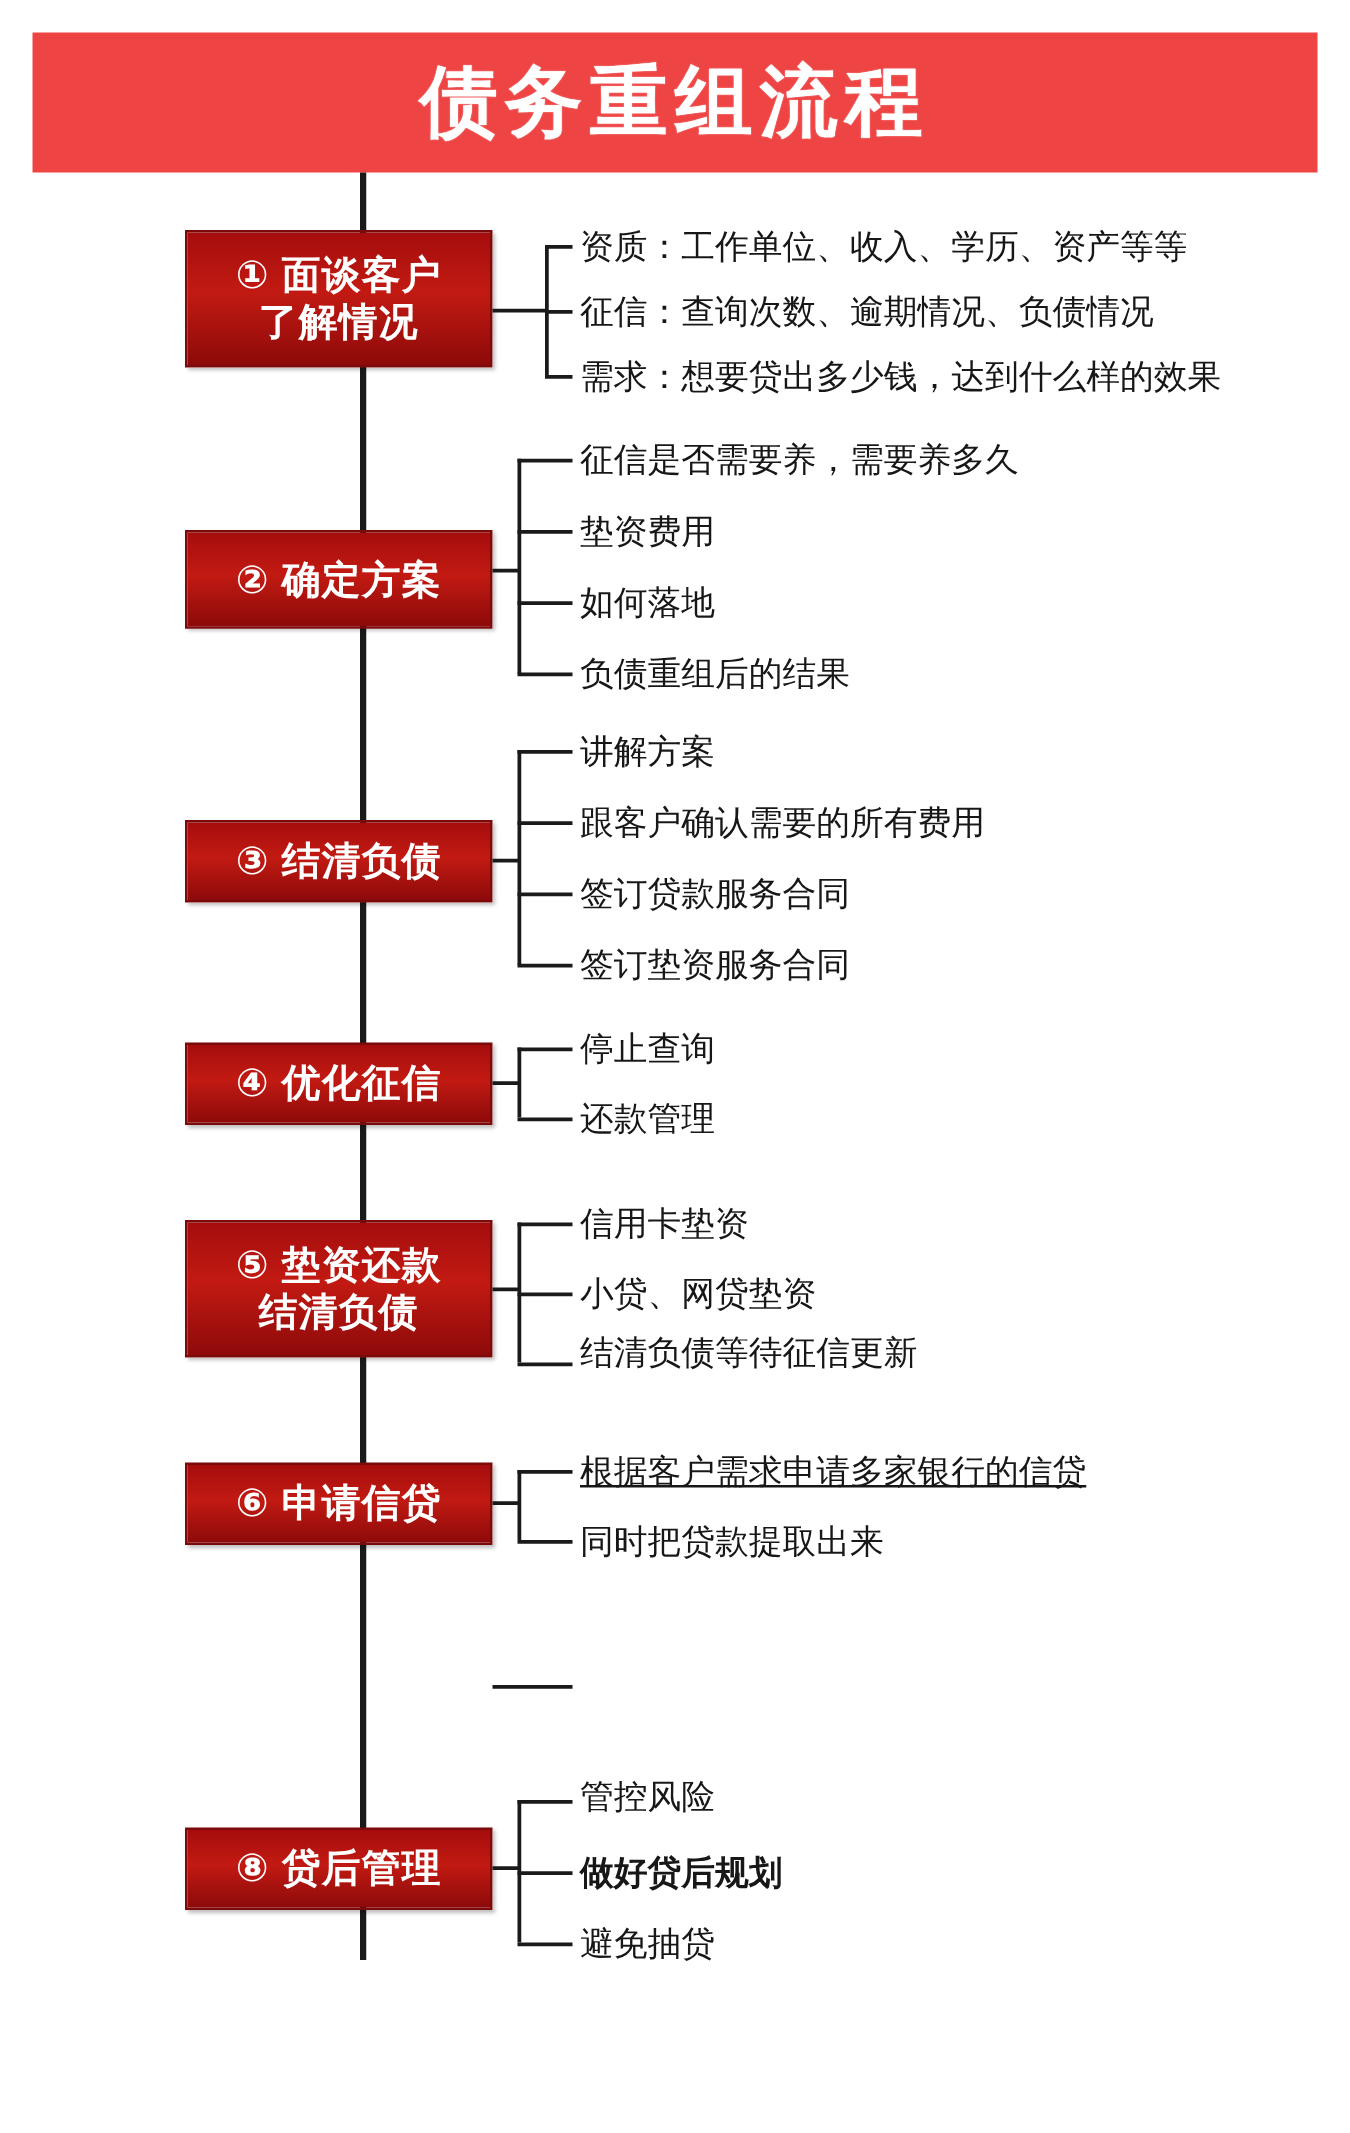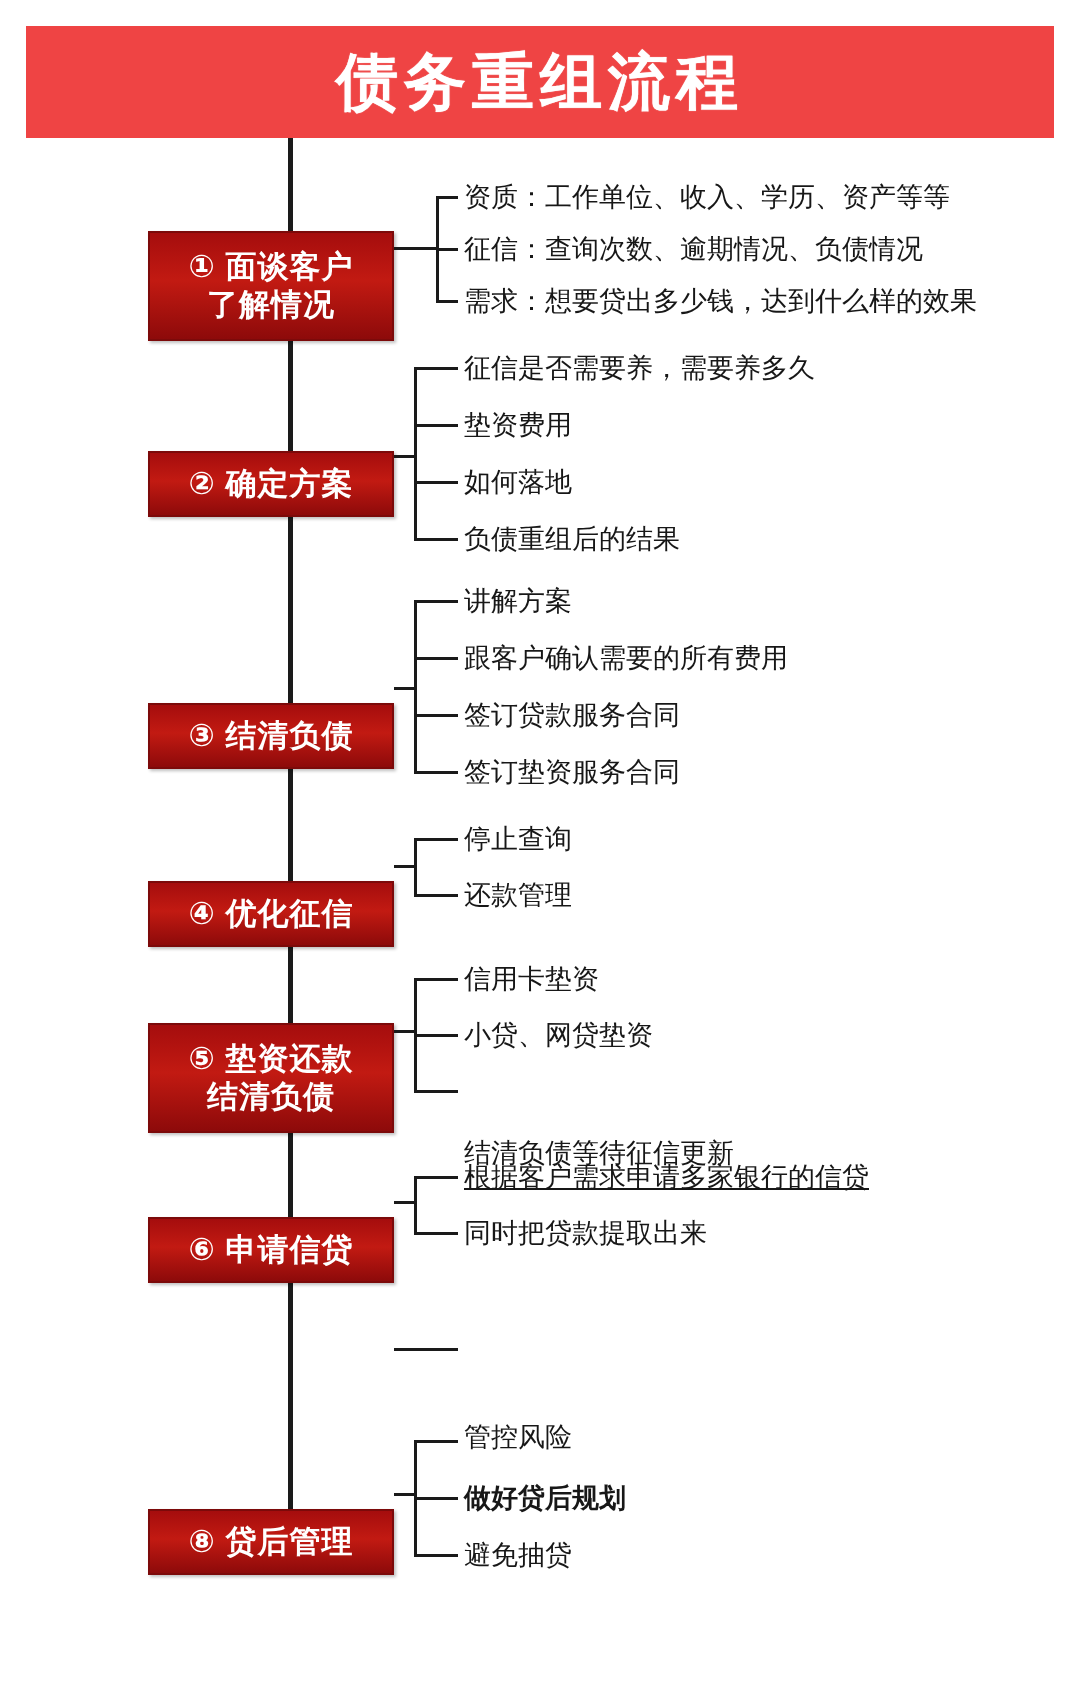--- a/index.html
+++ b/index.html
@@ -55,21 +55,20 @@
     position: absolute;
     left: 148px;
     width: 246px;
     background: linear-gradient(to bottom, #a50d0d 0%, #c21a12 45%, #8d0a0a 100%);
     border: 2px solid #7c0a0a;
     box-shadow: 2px 2px 3px rgba(0,0,0,0.25);
     display: flex;
     align-items: center;
     justify-content: center;
     box-sizing: border-box;
-    margin-top: 47px;
   }
   .step-label {
     color: #ffffff;
     font-size: 31px;
     font-weight: bold;
     line-height: 1.22;
     text-align: center;
     white-space: pre-line;
     letter-spacing: 1px;
   }
@@ -117,21 +116,21 @@
   </div>
   <div class="stub" style="left:394px;top:247px;width:44px;"></div>
   <div class="bracket" style="left:436px;top:196px;height:104px;"></div>
   <div class="tick" style="left:436px;top:196px;width:22px;"></div>
   <div class="tick" style="left:436px;top:248px;width:22px;"></div>
   <div class="tick" style="left:436px;top:300px;width:22px;"></div>
   <div class="detail" style="left:464px;top:184px;">资质：工作单位、收入、学历、资产等等</div>
   <div class="detail" style="left:464px;top:236px;">征信：查询次数、逾期情况、负债情况</div>
   <div class="detail" style="left:464px;top:288px;">需求：想要贷出多少钱，达到什么样的效果</div>
 
-  <div class="step-box" style="top:404px;height:66px;">
+  <div class="step-box" style="top:424px;height:79px;">
     <div class="step-label">② 确定方案</div>
   </div>
   <div class="stub" style="left:394px;top:455px;width:22px;"></div>
   <div class="bracket" style="left:414px;top:367px;height:172px;"></div>
   <div class="tick" style="left:414px;top:367px;width:44px;"></div>
   <div class="tick" style="left:414px;top:424px;width:44px;"></div>
   <div class="tick" style="left:414px;top:481px;width:44px;"></div>
   <div class="tick" style="left:414px;top:538px;width:44px;"></div>
   <div class="detail" style="left:464px;top:355px;">征信是否需要养，需要养多久</div>
   <div class="detail" style="left:464px;top:412px;">垫资费用</div>
@@ -166,21 +165,21 @@
     <div class="step-label">⑤ 垫资还款
 结清负债</div>
   </div>
   <div class="stub" style="left:394px;top:1030px;width:22px;"></div>
   <div class="bracket" style="left:414px;top:978px;height:112px;"></div>
   <div class="tick" style="left:414px;top:978px;width:44px;"></div>
   <div class="tick" style="left:414px;top:1034px;width:44px;"></div>
   <div class="tick" style="left:414px;top:1090px;width:44px;"></div>
   <div class="detail" style="left:464px;top:966px;">信用卡垫资</div>
   <div class="detail" style="left:464px;top:1022px;">小贷、网贷垫资</div>
-  <div class="detail" style="left:464px;top:1140px;">结清负债等待征信更新</div>
+  <div class="detail" style="left:464px;top:1069px;">结清负债等待征信更新</div>
 
   <div class="step-box" style="top:1170px;height:66px;">
     <div class="step-label">⑥ 申请信贷</div>
   </div>
   <div class="stub" style="left:394px;top:1201px;width:22px;"></div>
   <div class="bracket" style="left:414px;top:1176px;height:56px;"></div>
   <div class="tick" style="left:414px;top:1176px;width:44px;"></div>
   <div class="tick" style="left:414px;top:1232px;width:44px;"></div>
   <div class="detail" style="left:464px;top:1164px;text-decoration:underline;">根据客户需求申请多家银行的信贷</div>
   <div class="detail" style="left:464px;top:1220px;">同时把贷款提取出来</div>

